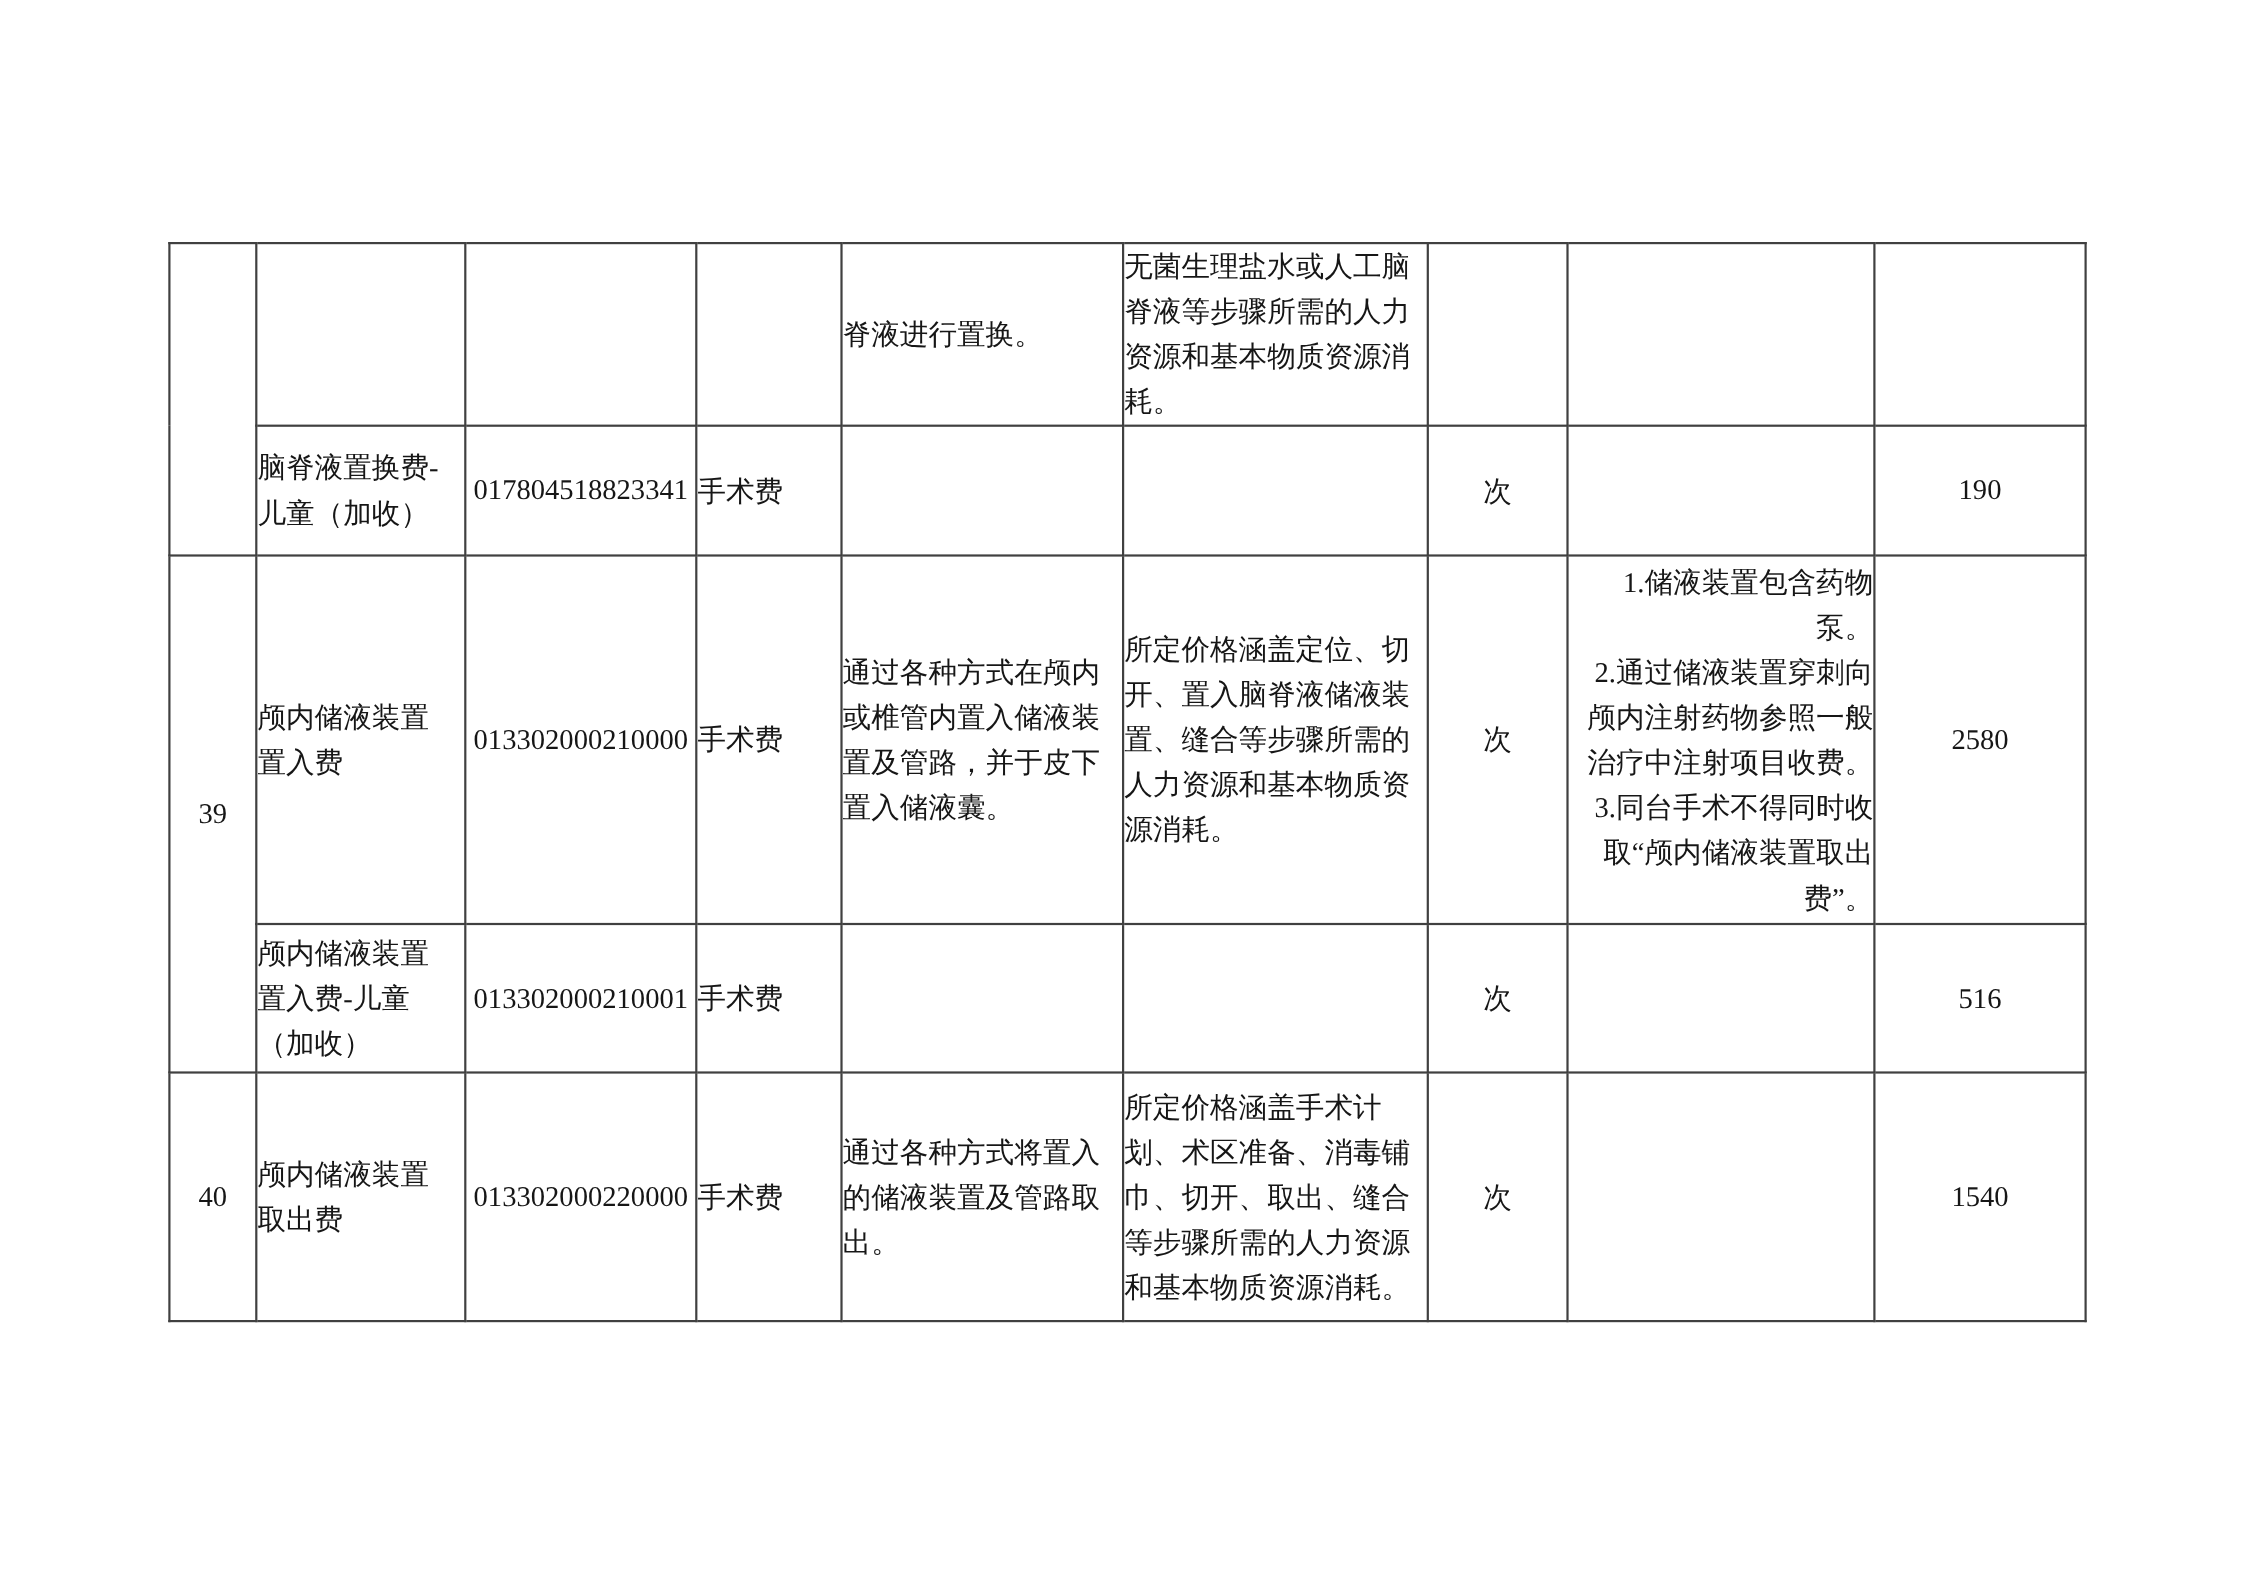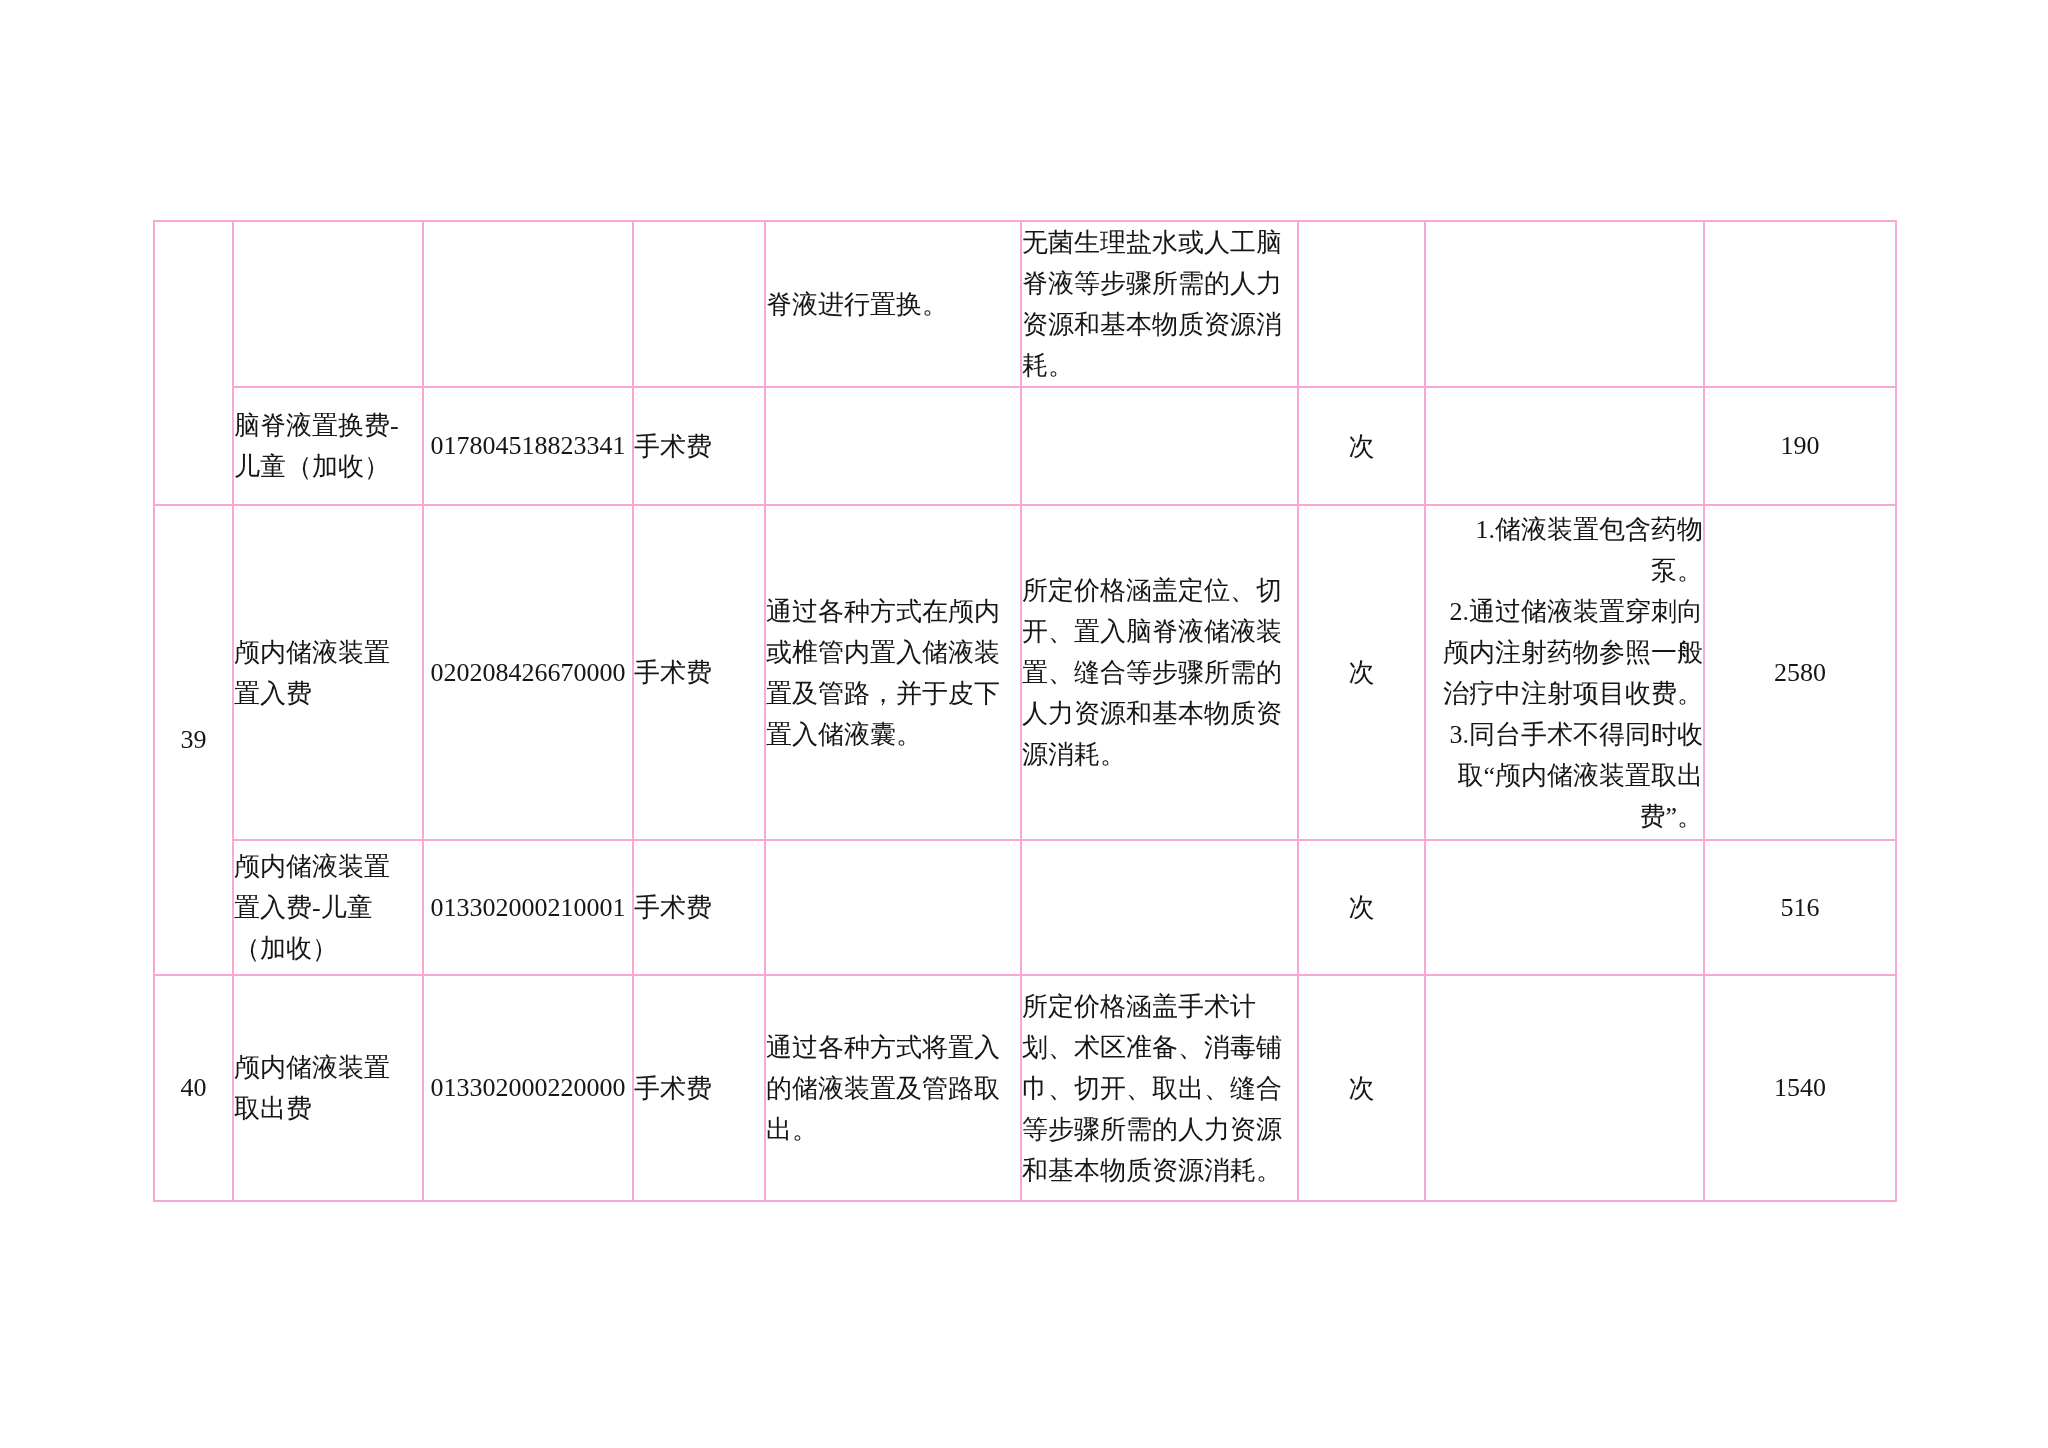--- a/index.html
+++ b/index.html
@@ -12,21 +12,21 @@
   }
   .fee-table {
     position: absolute;
     left: 153px;
     top: 220px;
     border-collapse: collapse;
     table-layout: fixed;
     background: #ffffff;
   }
   .fee-table td {
-    border: 2px solid #f9a8d4;
+    border: 2px solid #404040;
     font-family: "Liberation Serif", "DejaVu Serif", serif;
     color: #161616;
     font-size: 26px;
     vertical-align: middle;
     padding: 0;
     overflow: hidden;
   }
   .pre { white-space: pre-line; }
   .v-top { vertical-align: top; }
   .c-num   { text-align: center; }
@@ -85,21 +85,21 @@
         <td class="c-cov"></td>
         <td class="c-unit">次</td>
         <td class="c-notes"></td>
         <td class="c-price">190</td>
       </tr>
 
       <tr class="r-39a">
         <td class="c-num" rowspan="2">39</td>
         <td class="c-name pre">颅内储液装置
 置入费</td>
-        <td class="c-code">020208426670000</td>
+        <td class="c-code">013302000210000</td>
         <td class="c-cat">手术费</td>
         <td class="c-desc pre">通过各种方式在颅内
 或椎管内置入储液装
 置及管路，并于皮下
 置入储液囊。</td>
         <td class="c-cov pre">所定价格涵盖定位、切
 开、置入脑脊液储液装
 置、缝合等步骤所需的
 人力资源和基本物质资
 源消耗。</td>

